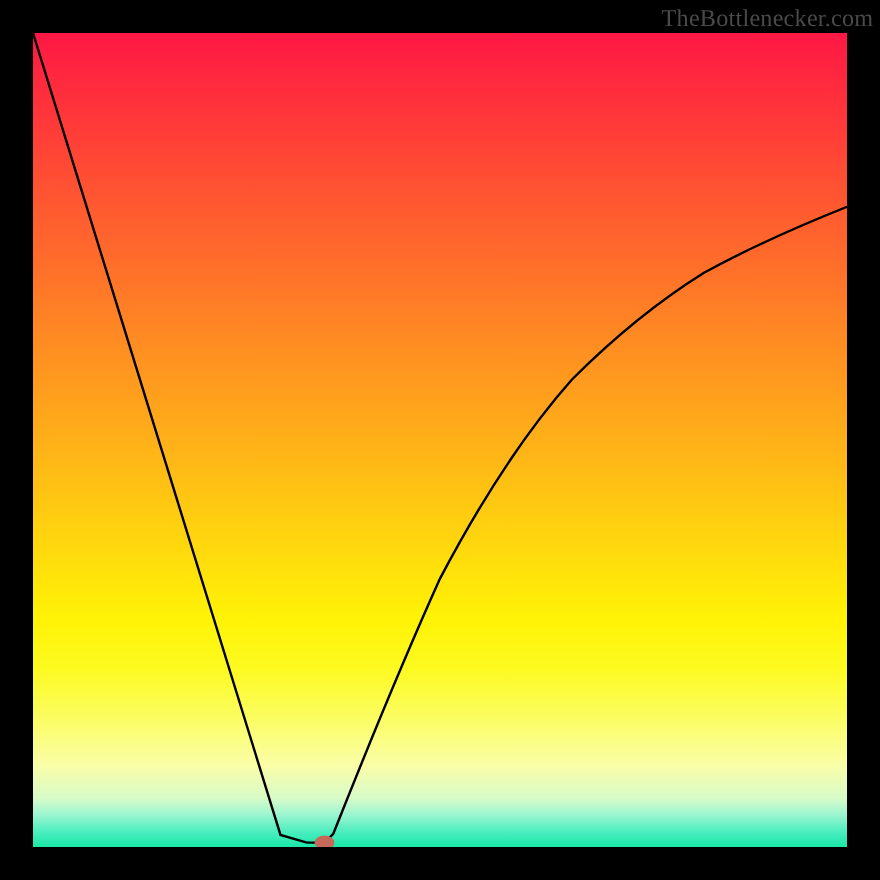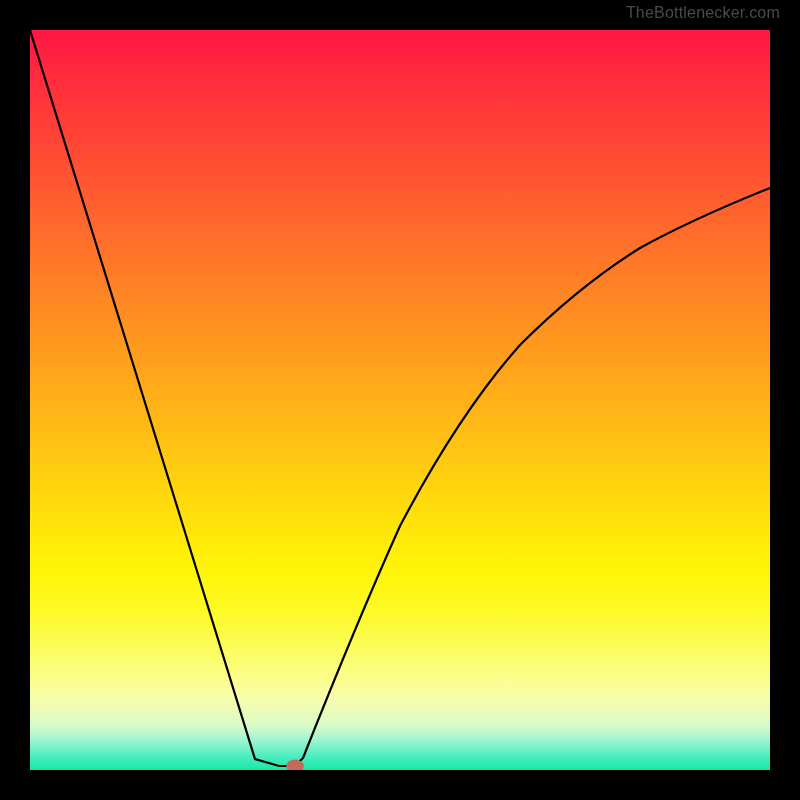--- a/index.html
+++ b/index.html
@@ -7,26 +7,27 @@
     width: 800px;
     height: 800px;
     background: #000;
     position: relative;
     font-family: Arial, sans-serif;
     overflow: hidden;
   }
   .watermark {
     position: absolute;
     top: 4px;
-    right: 20px;
+    right: 6px;
     color: #4a4a4a;
-    font-size: 16px;
+    font-size: 22px;
     font-weight: 500;
     z-index: 10;
     letter-spacing: 0.2px;
+    font-family: Liberation Serif, serif;
   }
   .plot-area {
     position: absolute;
     left: 30px;
     top: 30px;
     width: 740px;
     height: 740px;
     overflow: hidden;
   }
   .gradient-bg {

